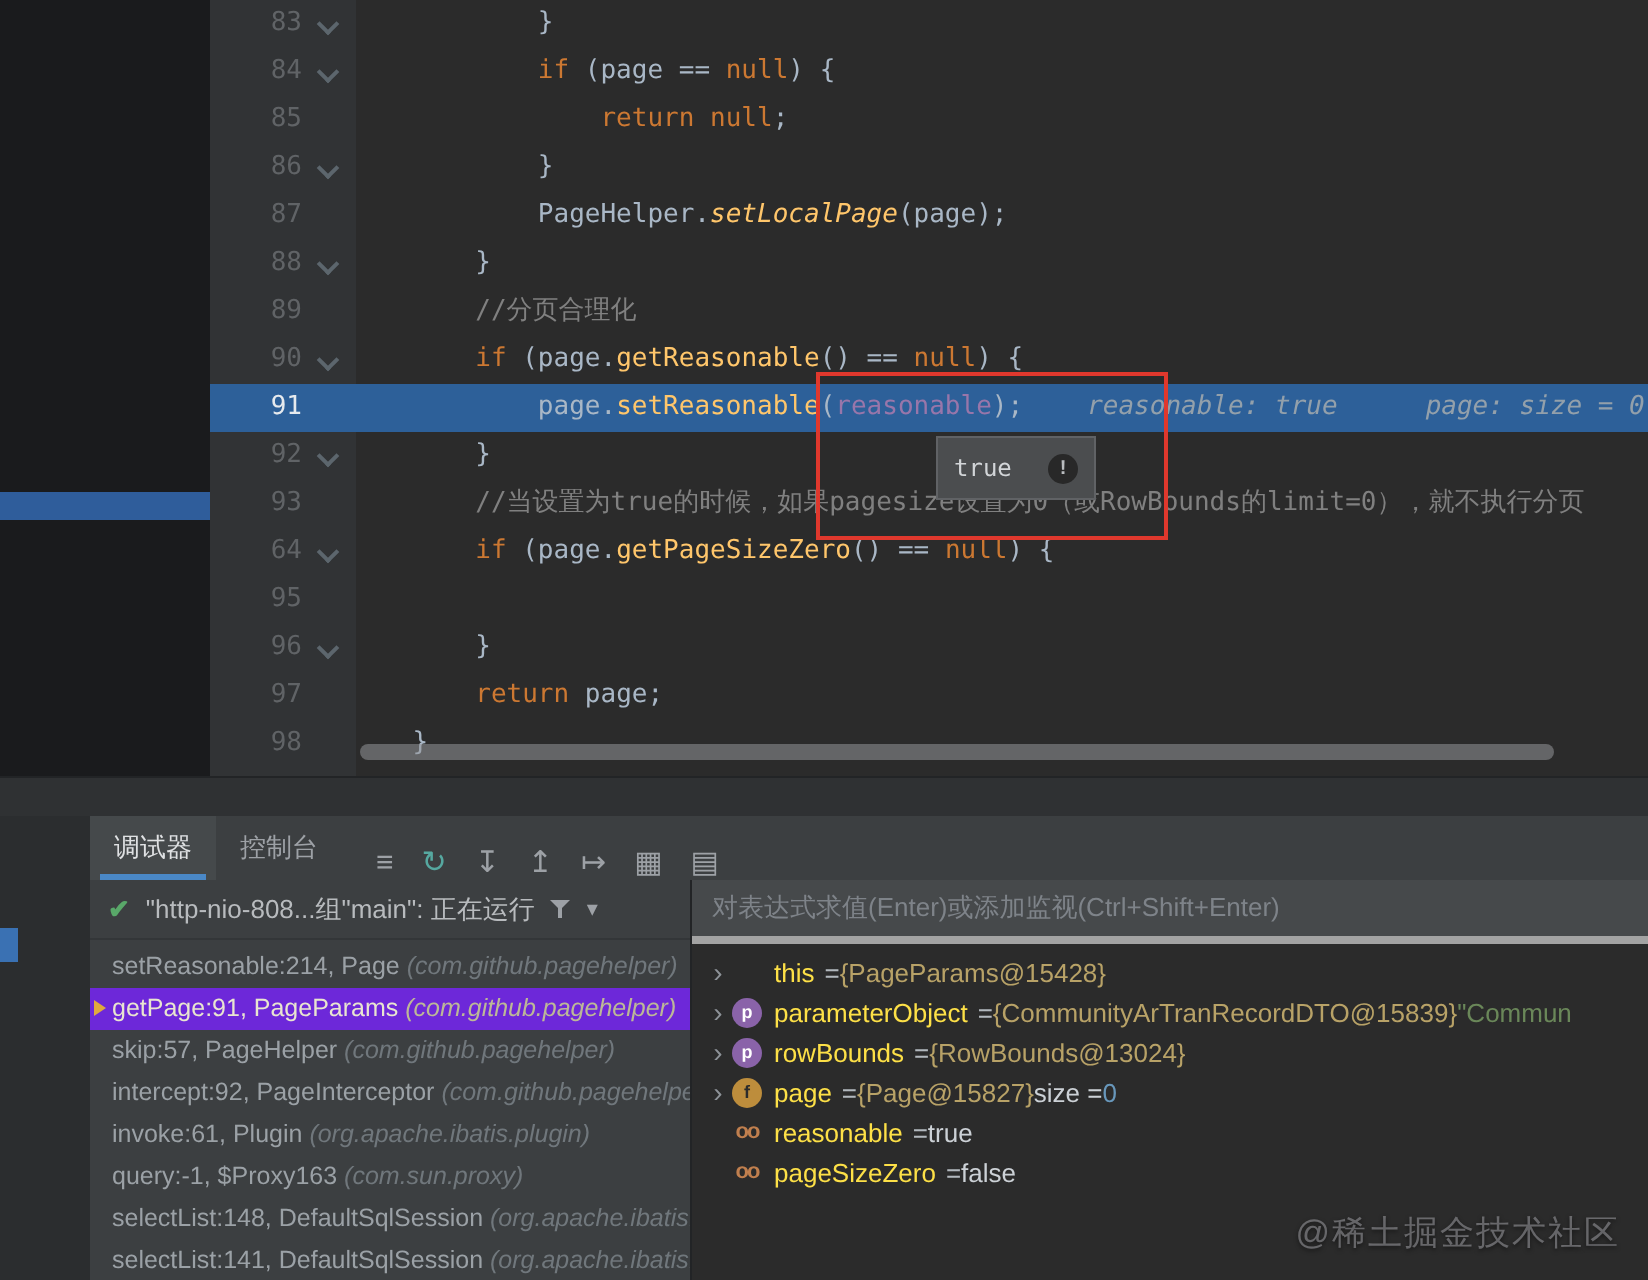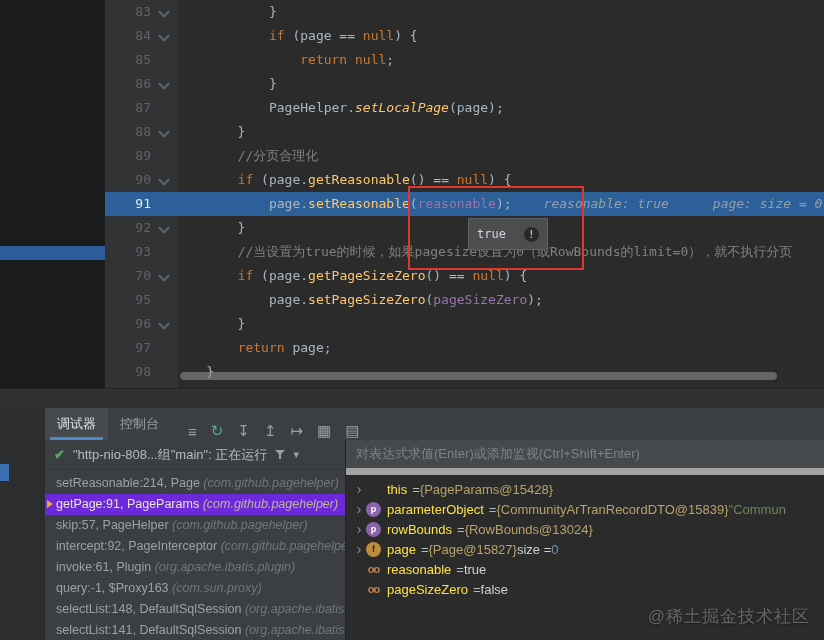--- a/index.html
+++ b/index.html
@@ -69,21 +69,21 @@
              white-space:nowrap;overflow:hidden;position:relative;}
   .frame-row .loc{font-style:italic;color:#70777c;}
   .frame-row.selected{background:#6d28d9;color:#e9e5d0;}
   .frame-row.selected .loc{color:#bdb897;}
   .exec-ptr{position:absolute;left:2px;top:6px;width:0;height:0;border-top:4px solid transparent;
             border-bottom:4px solid transparent;border-left:6px solid #e0a93e;}
 
   
   #vars-panel{position:absolute;left:345px;top:440px;width:479px;height:200px;background:#2b2b2b;
               border-left:1px solid #222426;z-index:1;box-sizing:border-box;}
-  #watch-row{height:28px;background:#46494b;border-bottom:7px solid #a3a3a3;display:flex;
+  #watch-row{height:28px;background:#46494b;border-bottom:4px solid #a3a3a3;display:flex;
              align-items:center;padding:0 10px;color:#7e8389;font-size:13px;white-space:nowrap;overflow:hidden;}
   #variables-list{padding-top:4px;}
   .var-row{height:20px;display:flex;align-items:center;font-size:13px;padding-left:6px;
            white-space:nowrap;overflow:hidden;}
   .chev{width:14px;color:#8d9298;font-size:14px;flex:none;text-align:center;line-height:18px;}
   .vicon{width:15px;height:15px;border-radius:50%;font-size:9px;display:flex;align-items:center;
          justify-content:center;margin-right:6px;flex:none;font-weight:bold;}
   .vicon.param{background:#8a63a9;color:#fff;}
   .vicon.field{background:#bd8d3c;color:#2b2b2b;}
   .vicon.watch{background:none;color:#c07f4e;font-size:11px;letter-spacing:-1px;}
@@ -167,30 +167,29 @@
             <i class="fold"></i>
           </span>
           <span class="code"><span class="tok-p">        }</span></span>
         </div>
         <div class="code-line">
           <span class="ln">93</span>
           <span class="mark"></span>
           <span class="code"><span class="tok-p">        </span><span class="tok-c">//当设置为true的时候，如果pagesize设置为0（或RowBounds的limit=0），就不执行分页</span></span>
         </div>
         <div class="code-line">
-          <span class="ln">70</span>
+          <span class="ln">64</span>
           <span class="mark">
             <i class="fold"></i>
           </span>
           <span class="code"><span class="tok-p">        </span><span class="tok-k">if</span><span class="tok-p"> (page.</span><span class="tok-m">getPageSizeZero</span><span class="tok-p">() == </span><span class="tok-k">null</span><span class="tok-p">) {</span></span>
         </div>
         <div class="code-line">
           <span class="ln">95</span>
           <span class="mark"></span>
-          <span class="code"><span class="tok-p">            page.</span><span class="tok-m">setPageSizeZero</span><span class="tok-p">(</span><span class="tok-f">pageSizeZero</span><span class="tok-p">);</span></span>
         </div>
         <div class="code-line">
           <span class="ln">96</span>
           <span class="mark">
             <i class="fold"></i>
           </span>
           <span class="code"><span class="tok-p">        }</span></span>
         </div>
         <div class="code-line">
           <span class="ln">97</span>

